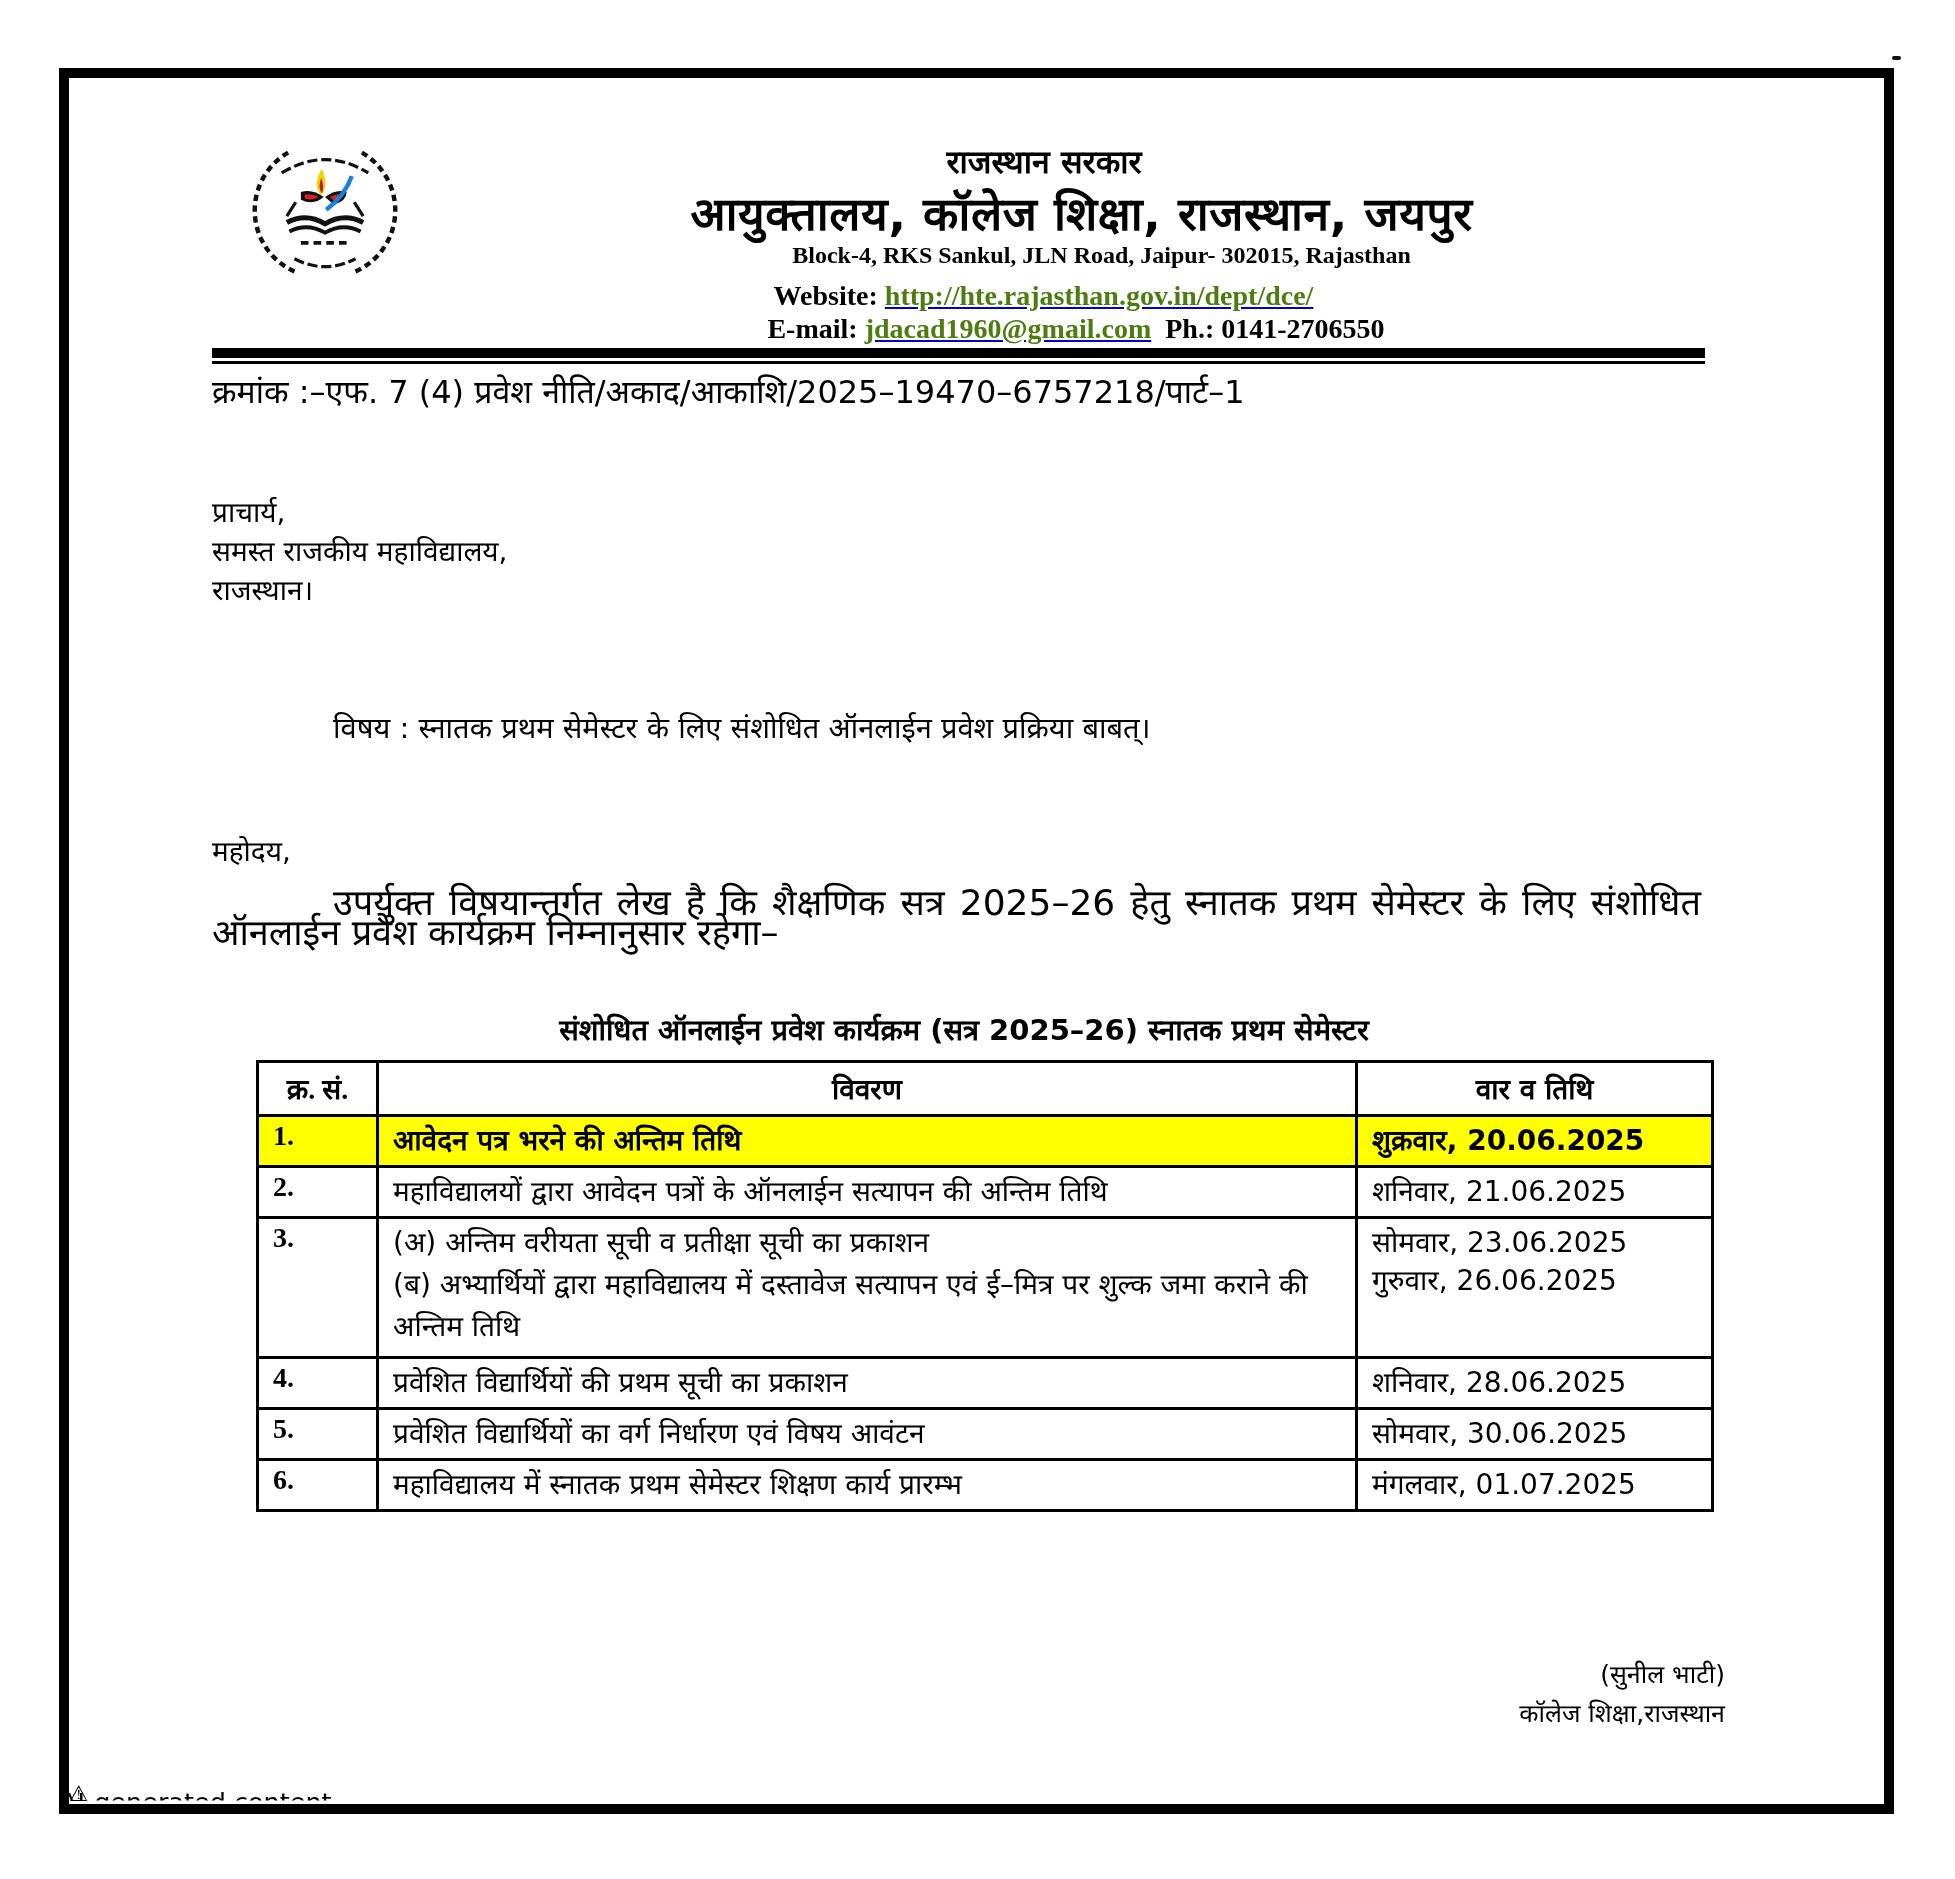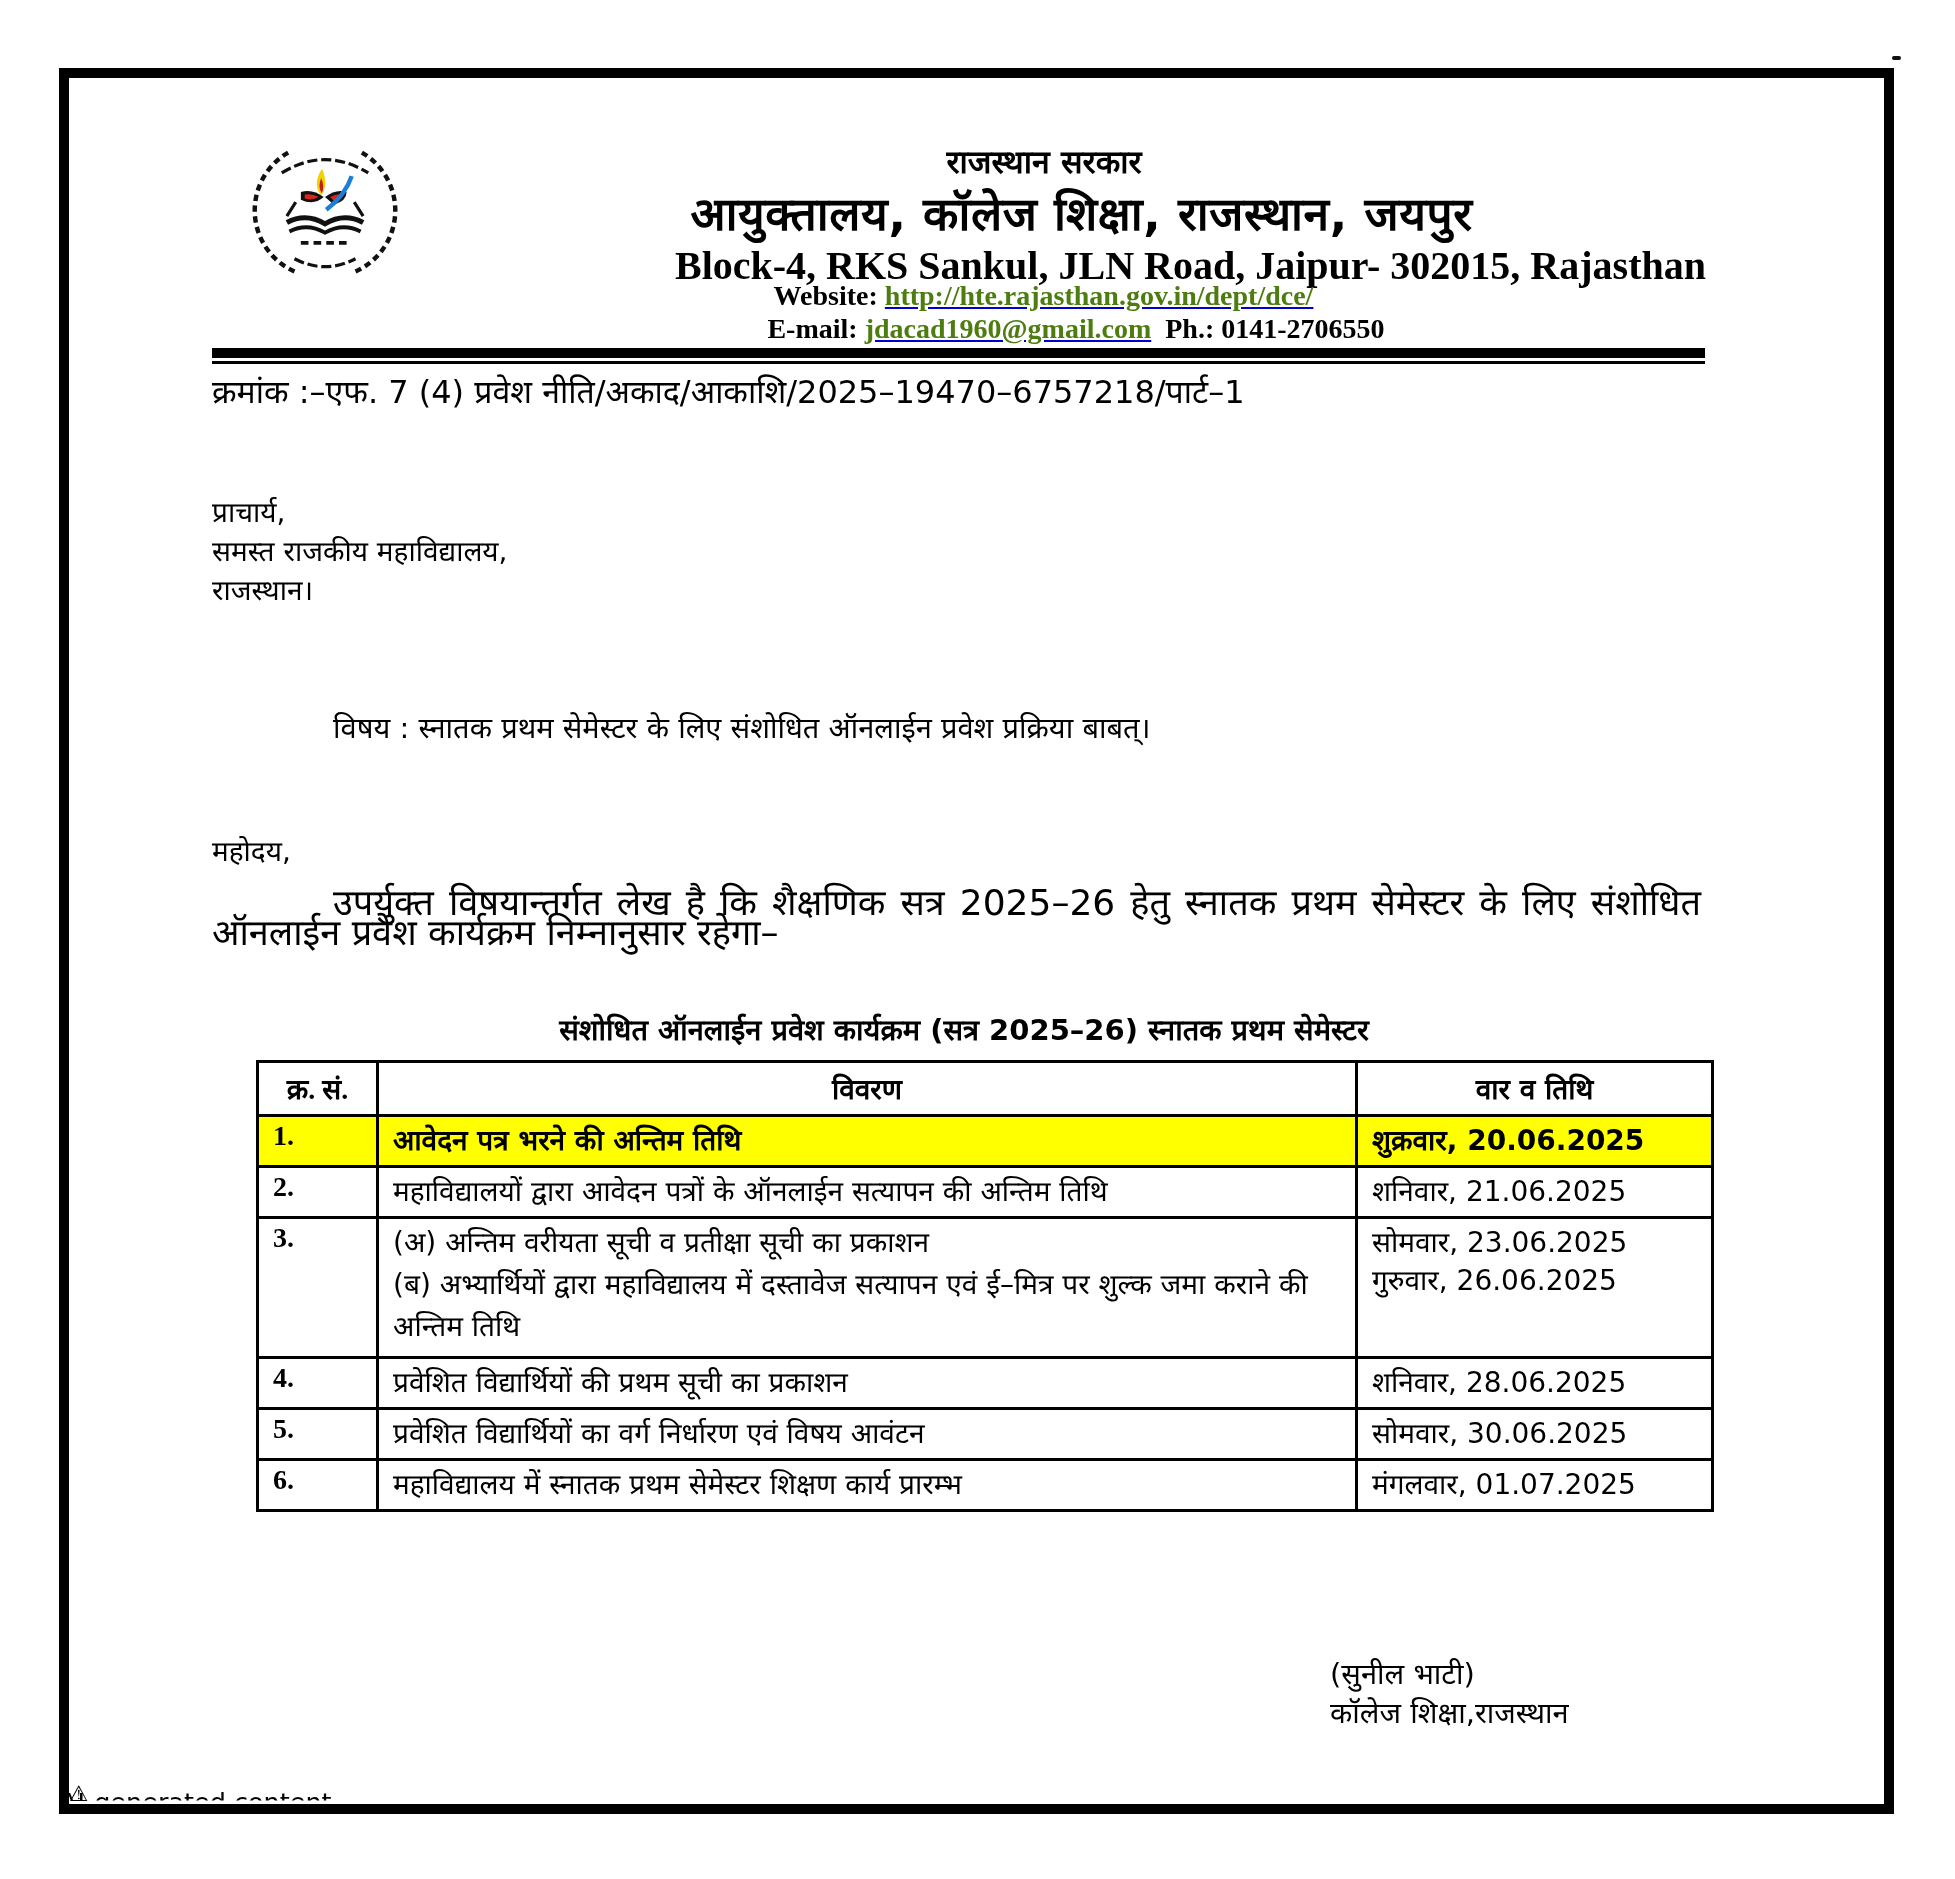--- a/index.html
+++ b/index.html
@@ -7,21 +7,21 @@
          font-family:"DejaVu Sans", "Liberation Sans", sans-serif; color:#000; }
   .frame { position:absolute; left:59px; top:68px; width:1815px; height:1726px;
            border:10.8px solid #000; box-sizing:content-box; }
   .corner-mark { position:absolute; left:1892px; top:56px; width:9px; height:3.8px; background:#111; border-radius:1.9px; }
 
   
   .logo { position:absolute; left:250px; top:141px; width:150px; height:144px; }
   .hdr-line { position:absolute; left:573px; width:1146px; text-align:center; white-space:nowrap; }
   .govt { top:139px; font-size:32px; font-weight:bold; left:662px; width:764px; }
   .office { top:181px; font-size:46px; font-weight:bold; left:636px; width:891px; letter-spacing:0.6px; }
-  .address { top:242px; font-family:"Liberation Serif", serif; font-size:40px; font-weight:bold; left:675px; width:853px; }
+  .address { top:242px; font-family:"Liberation Serif", serif; font-size:24px; font-weight:bold; left:675px; width:853px; }
   .website { top:280px; font-family:"Liberation Serif", serif; font-size:28px; font-weight:bold; left:738px; width:611px; }
   .email { top:313px; font-family:"Liberation Serif", serif; font-size:28px; font-weight:bold; left:726px; width:700px; }
   .link { color:#4d7c0f; text-decoration:underline; text-decoration-color:#0000cc; }
   .rule-thick { position:absolute; left:212px; width:1493px; top:348px; height:9.5px; background:#000; }
   .rule-thin { position:absolute; left:212px; width:1493px; top:361px; height:3.2px; background:#000; }
 
   .ref { position:absolute; left:212px; top:369px; font-size:32px; white-space:nowrap; }
 
   .addr-block { position:absolute; left:212px; top:493px; font-size:28px; line-height:39px; }
   .subject { position:absolute; left:333px; top:707px; font-size:29px; white-space:nowrap; }
@@ -36,22 +36,22 @@
                 font-size:28px; }
   table.sched td, table.sched th { border:3.2px solid #000; vertical-align:top; padding:3.8px 14px; }
   table.sched th { font-weight:bold; height:43px; vertical-align:middle; }
   table.sched tr { height:51px; }
   table.sched tr.hl td { background:#FFFF00; font-weight:bold; }
   .c1 { width:89px; font-family:"Liberation Serif", serif; font-weight:bold; }
   .c3 { width:325px; white-space:nowrap; }
   .c3 .d2 { display:block; }
   .sub-line { display:block; }
 
-  .signature { position:absolute; left:1330px; top:1655px; width:395px; text-align:left;
-               font-size:29px; line-height:39px; }
+  .signature { position:absolute; left:1330px; top:1655px; width:395px; text-align:right;
+               font-size:25px; line-height:39px; }
   .watermark { position:absolute; left:60px; top:1787px; font-size:25.5px; color:#000; white-space:nowrap;
                clip-path: inset(0 0 55% 0); }
   .wm-icon { position:absolute; left:69px; top:1781px; font-size:21.6px; }
 </style>
 </head>
 <body>
 
 <div class="frame"></div>
 <div class="corner-mark"></div>
 

